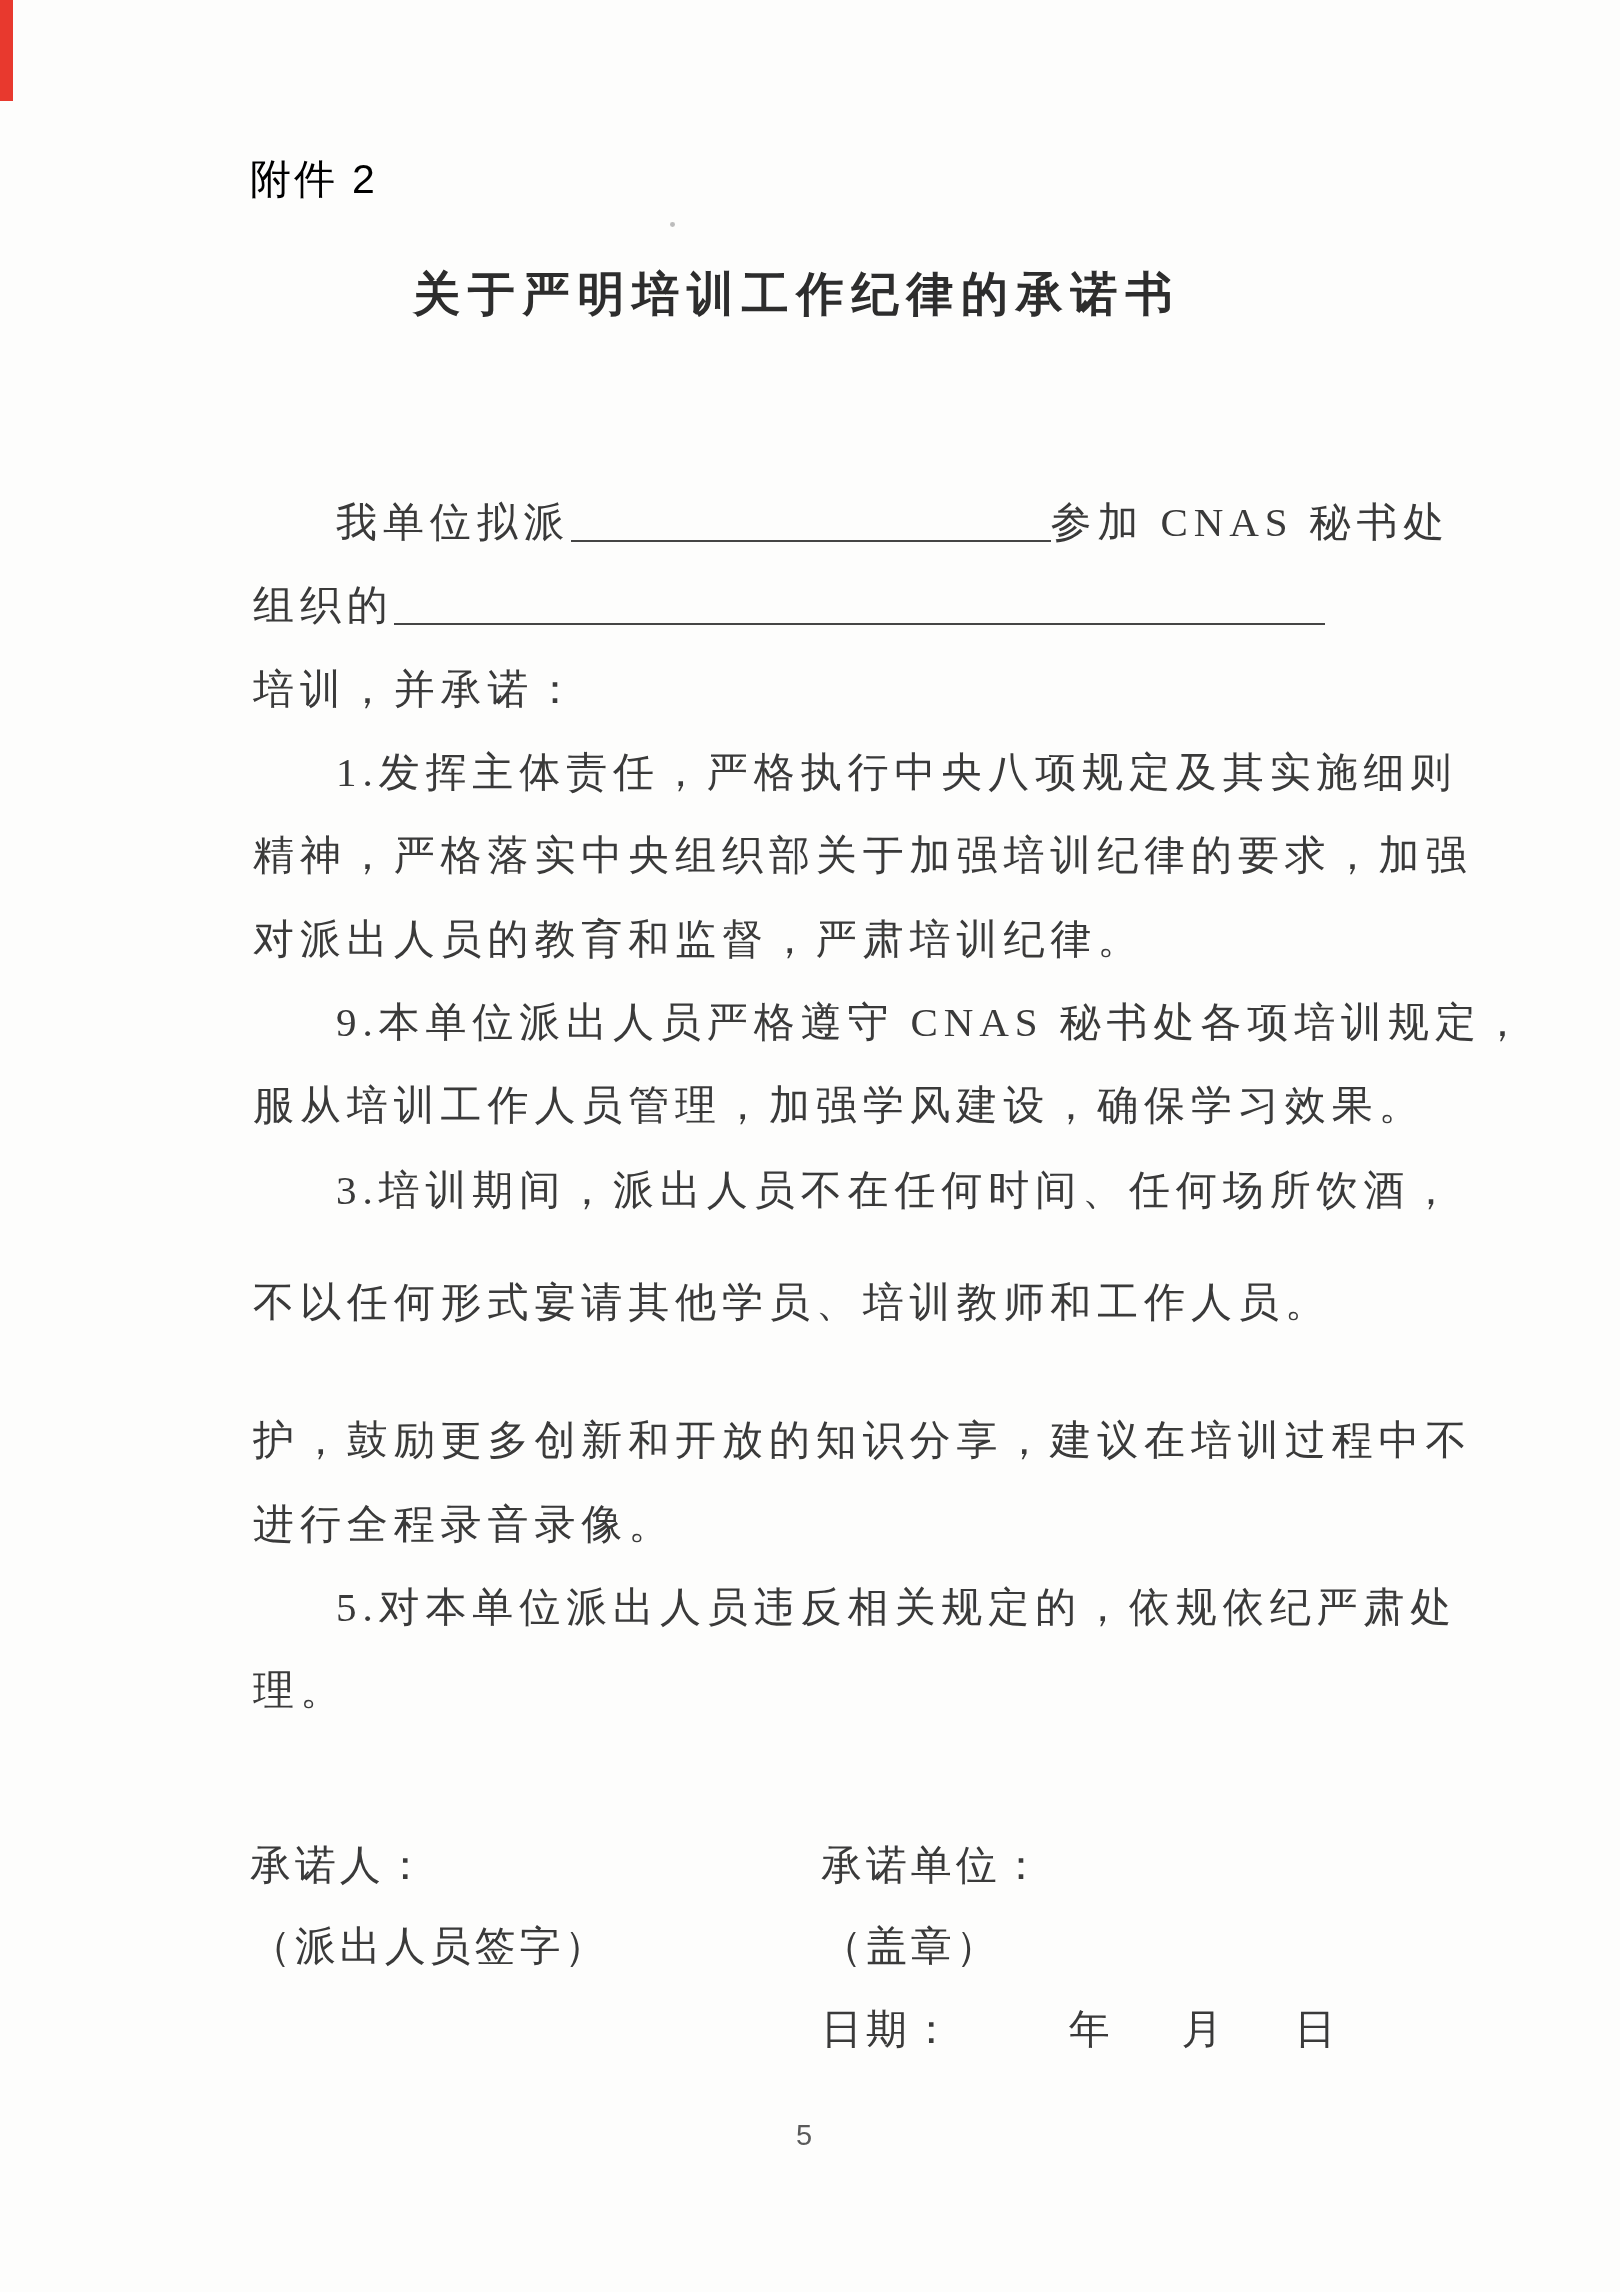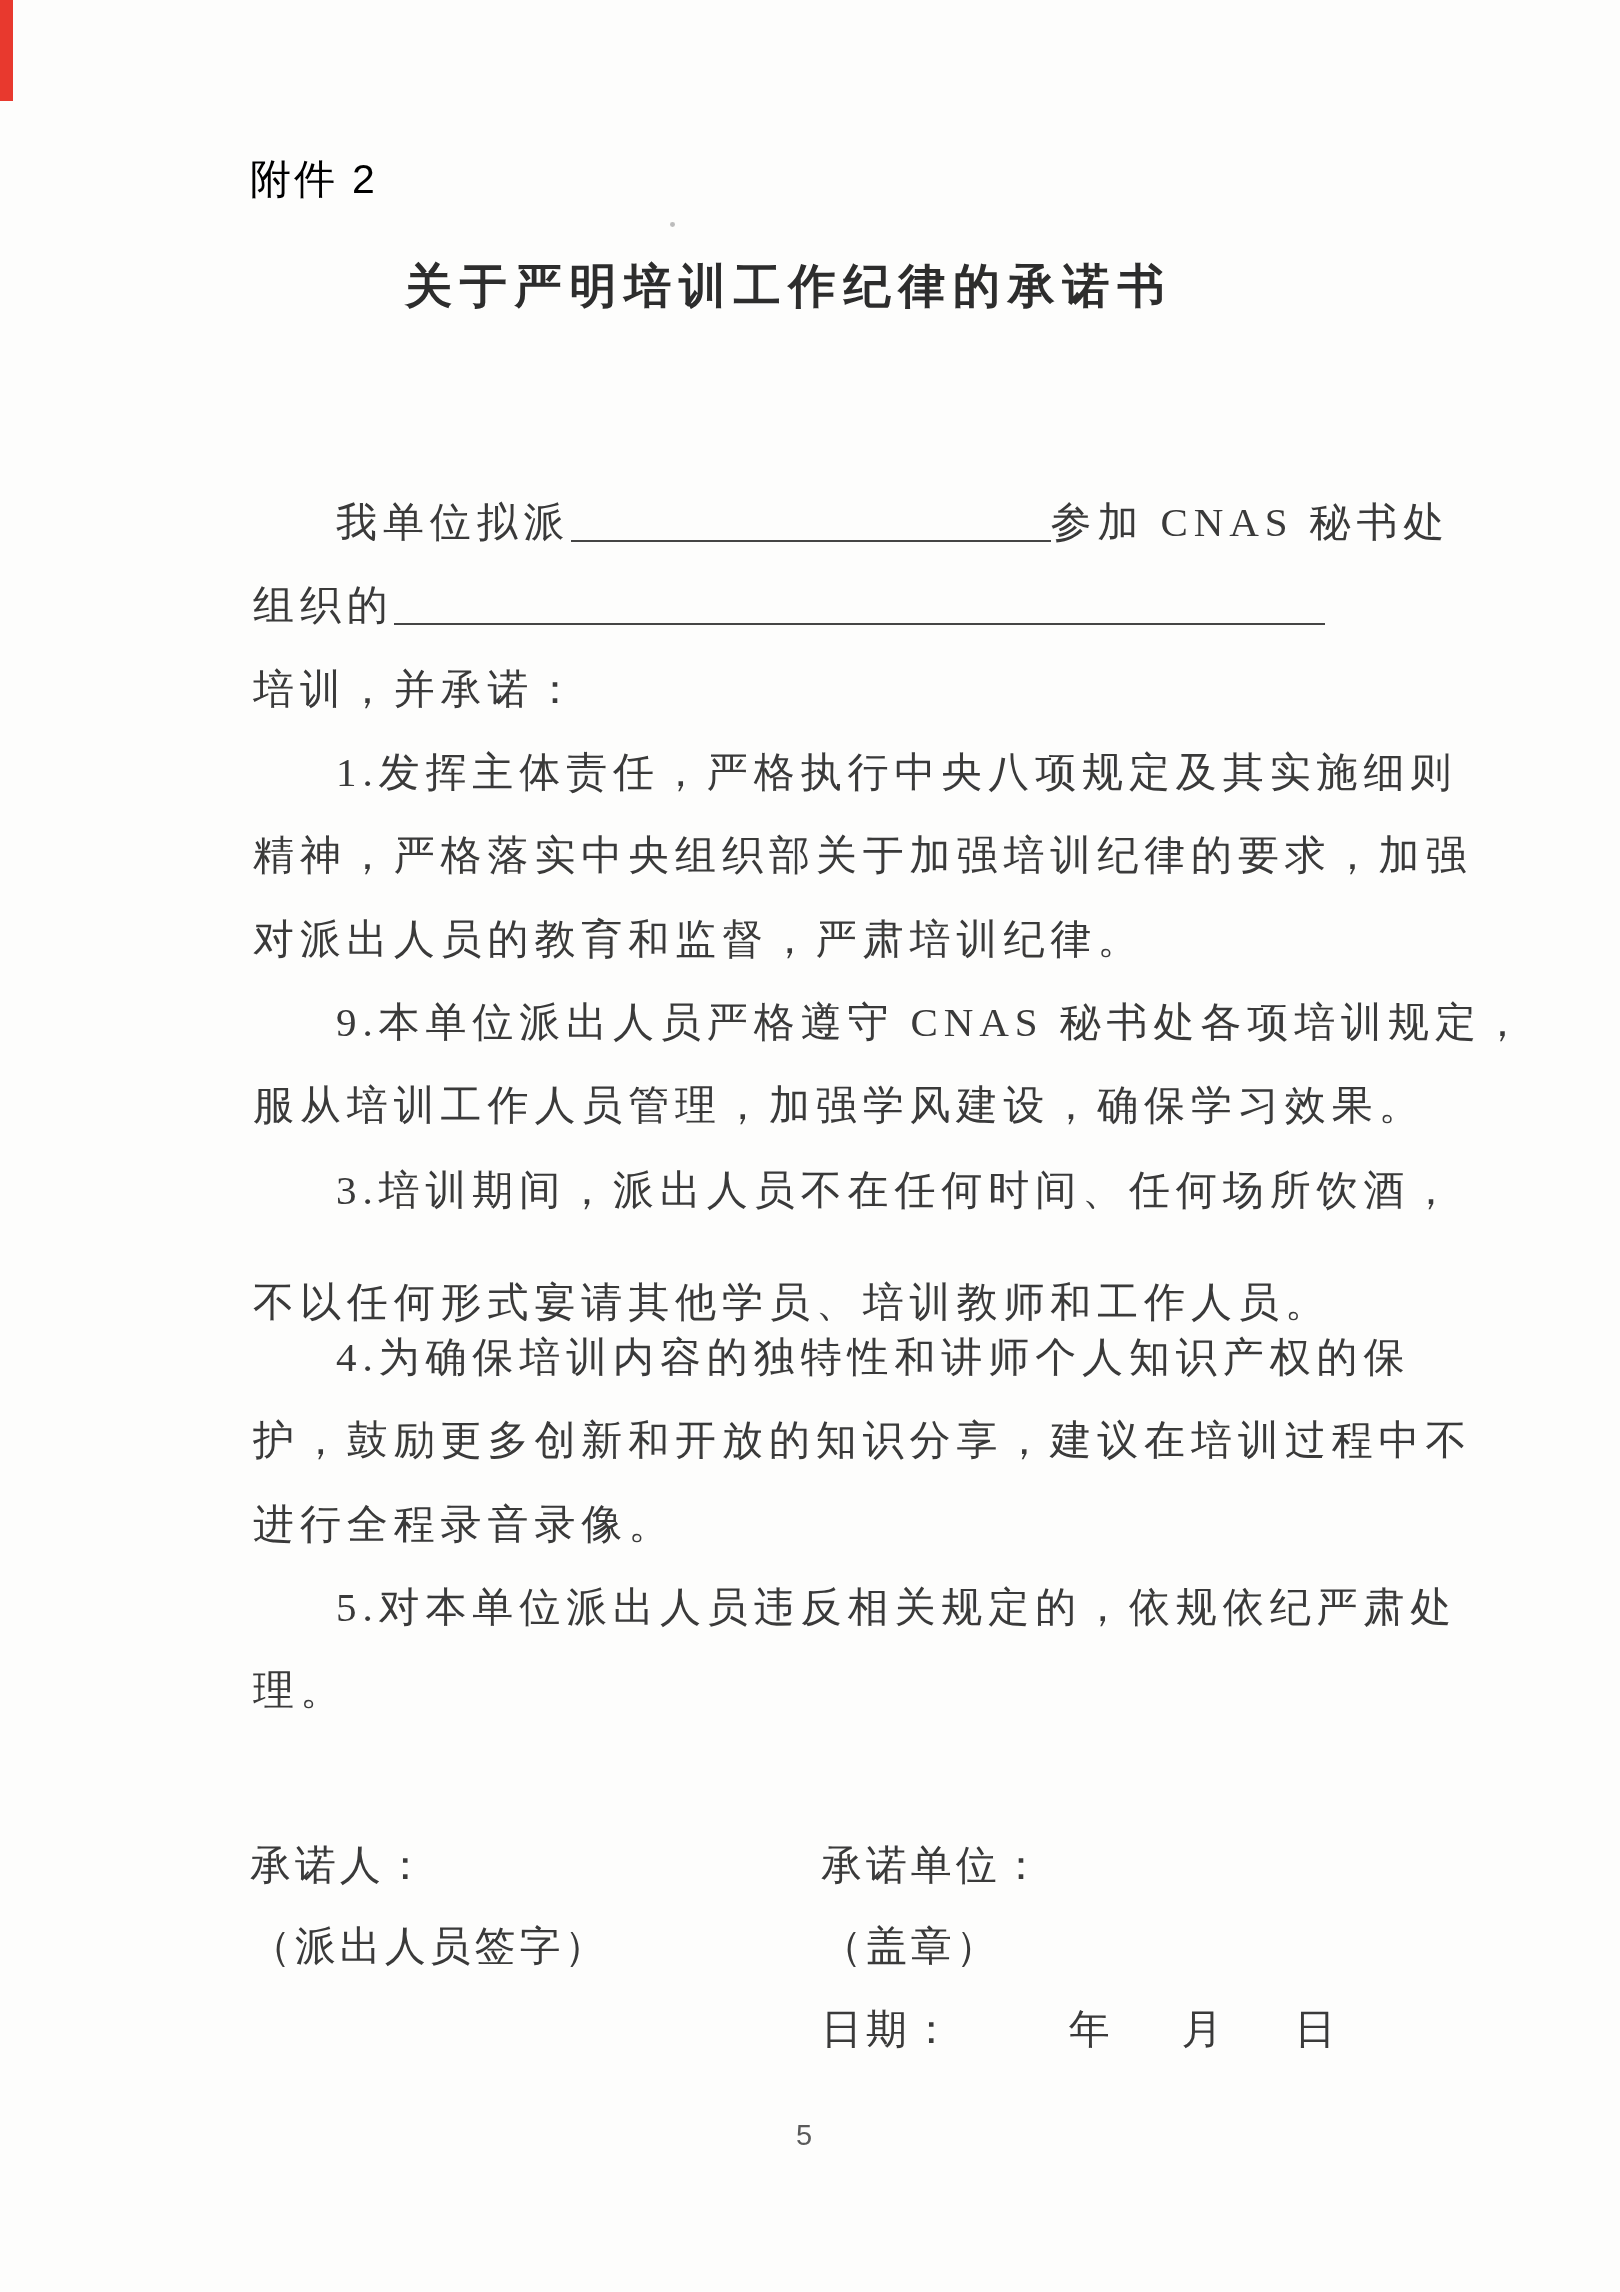--- a/index.html
+++ b/index.html
@@ -32,21 +32,21 @@
     position: absolute;
     left: 250px; top: 152px;
     font-family: "Liberation Sans", sans-serif;
     font-size: 41px;
     letter-spacing: 2.9px;
     color: #000000;
   }
   .doc-title {
     position: absolute;
     left: 397px; top: 247px;
-    margin: 8px;
+    margin: 16px;
     font-family: "Liberation Sans", sans-serif;
     font-size: 47px;
     font-weight: bold;
     letter-spacing: 7.8px;
     color: #2d2d2d;
     white-space: nowrap;
   }
   
   .bline {
     position: absolute;
@@ -119,21 +119,20 @@
   <div class="bline indent y3">1.发挥主体责任，严格执行中央八项规定及其实施细则</div>
   <div class="bline y4">精神，严格落实中央组织部关于加强培训纪律的要求，加强</div>
   <div class="bline y5">对派出人员的教育和监督，严肃培训纪律。</div>
 
   <div class="bline indent y6">9.本单位派出人员严格遵守 CNAS 秘书处各项培训规定，</div>
   <div class="bline y7">服从培训工作人员管理，加强学风建设，确保学习效果。</div>
 
   <div class="bline indent y8">3.培训期间，派出人员不在任何时间、任何场所饮酒，</div>
   <div class="bline y9">不以任何形式宴请其他学员、培训教师和工作人员。</div>
 
-  <div class="bline indent y10">4.为确保培训内容的独特性和讲师个人知识产权的保</div>
   <div class="bline y11">护，鼓励更多创新和开放的知识分享，建议在培训过程中不</div>
   <div class="bline y12">进行全程录音录像。</div>
 
   <div class="bline indent y13">5.对本单位派出人员违反相关规定的，依规依纪严肃处</div>
   <div class="bline y14">理。</div>
 
   <div class="sig sig-left sr0">承诺人：</div>
   <div class="sig sig-right sr0">承诺单位：</div>
   <div class="sig sig-left sr1">（派出人员签字）</div>
   <div class="sig sig-right sr1">（盖章）</div>

